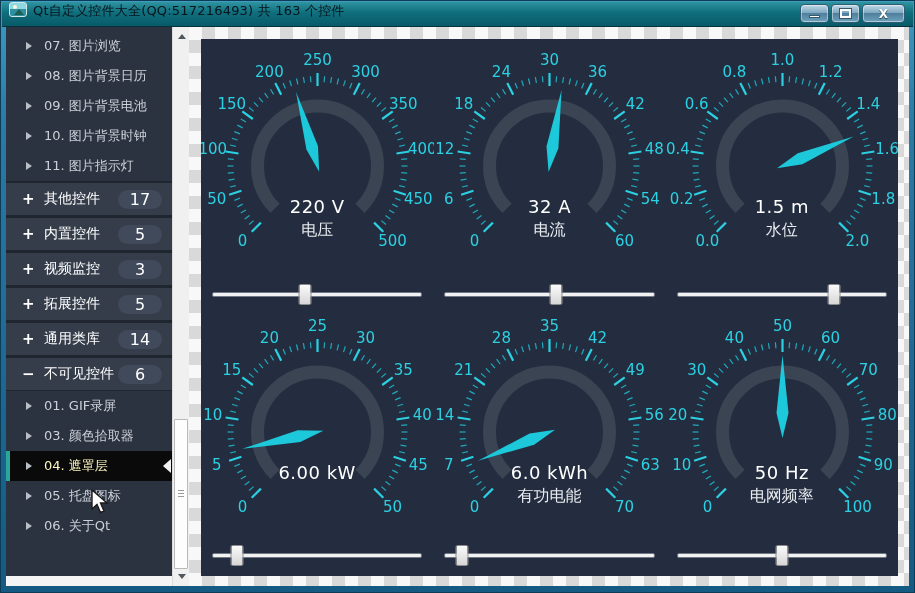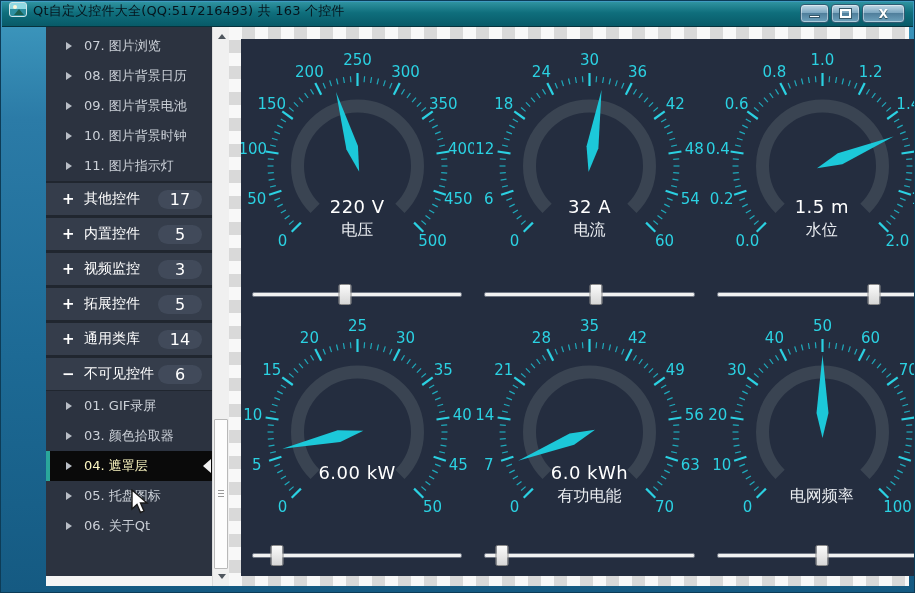--- a/index.html
+++ b/index.html
@@ -35,21 +35,21 @@
   }
   .wbtn.close{ width:43px; }
   .glyph-min{ width:11px; height:3px; background:#fff; border:1px solid #35586b; margin-top:6px; }
   .glyph-max{ width:11px; height:9px; border:2px solid #fff; outline:1px solid #35586b; }
   .glyph-close{ font-size:12px; font-weight:bold; color:#fff; text-shadow:0 1px 1px #24454f; }
 
   
   .wbody{ position:absolute; left:5px; right:5px; top:26px; bottom:6px; display:flex; }
 
   
-  .sidebar{ width:183px; flex:none; position:relative; background:#f5f5f5;margin-left:40px; }
+  .sidebar{ width:183px; flex:none; position:relative; background:#f5f5f5; }
   .side-list{ position:absolute; left:0; top:0; width:166px; height:549px; background:#2c3340; overflow:hidden; padding-top:4px;}
   .leaf{ position:relative; height:30px; display:flex; align-items:center; padding-left:38px;
     color:#ccd1d8; font-size:13px; cursor:default; }
   .leaf .arrow{ position:absolute; left:20px; width:0; height:0;
     border-top:4px solid transparent; border-bottom:4px solid transparent; border-left:6px solid #b9bec6;}
   .leaf.selected{ background:#0a0a0a; color:#fef9c3; }
   .leaf.selected::before{ content:""; position:absolute; left:0; top:0; bottom:0; width:4px; background:#2aa79b; }
   .leaf.selected .marker{ position:absolute; right:1px; top:8px; width:0; height:0;
     border-top:7px solid transparent; border-bottom:7px solid transparent; border-right:8px solid #f2f2f2;}
   .group{ position:relative; height:35px; display:flex; align-items:center; padding-left:38px;
@@ -704,20 +704,21 @@
                   <text x="217.3" y="164.8" text-anchor="middle" font-size="15" fill="#2bd1e2" font-family="DejaVu Sans, sans-serif">90</text>
                   <line x1="194.1" y1="159.1" x2="199.6" y2="161.4" stroke="#1fa9bb" stroke-width="1.2"></line>
                   <line x1="191.3" y1="165.1" x2="196.7" y2="167.9" stroke="#1fa9bb" stroke-width="1.2"></line>
                   <line x1="188.1" y1="170.9" x2="193.2" y2="174.0" stroke="#1fa9bb" stroke-width="1.2"></line>
                   <line x1="184.5" y1="176.4" x2="189.3" y2="179.9" stroke="#1fa9bb" stroke-width="1.2"></line>
                   <line x1="180.4" y1="181.6" x2="184.9" y2="185.5" stroke="#1fa9bb" stroke-width="1.2"></line>
                   <line x1="173.1" y1="183.6" x2="182.3" y2="192.8" stroke="#2bd1e2" stroke-width="2.2"></line>
                   <text x="191.5" y="207.0" text-anchor="middle" font-size="15" fill="#2bd1e2" font-family="DejaVu Sans, sans-serif">100</text>
                   <polygon points="0,-77 6,-19 0,6 -6,-19" fill="#1cc8d9" transform="translate(116.5,127) rotate(0.0)"></polygon>
                 </svg></div>
+            <div class="gauge-value">50 Hz</div>
             <div class="gauge-label">电网频率</div>
           </div>
         </div>
 
         <div class="slider-row">
           <div class="slider">
             <div class="slider-track"></div>
             <div class="slider-handle" style="left: 12%;"></div>
           </div>
           <div class="slider">

